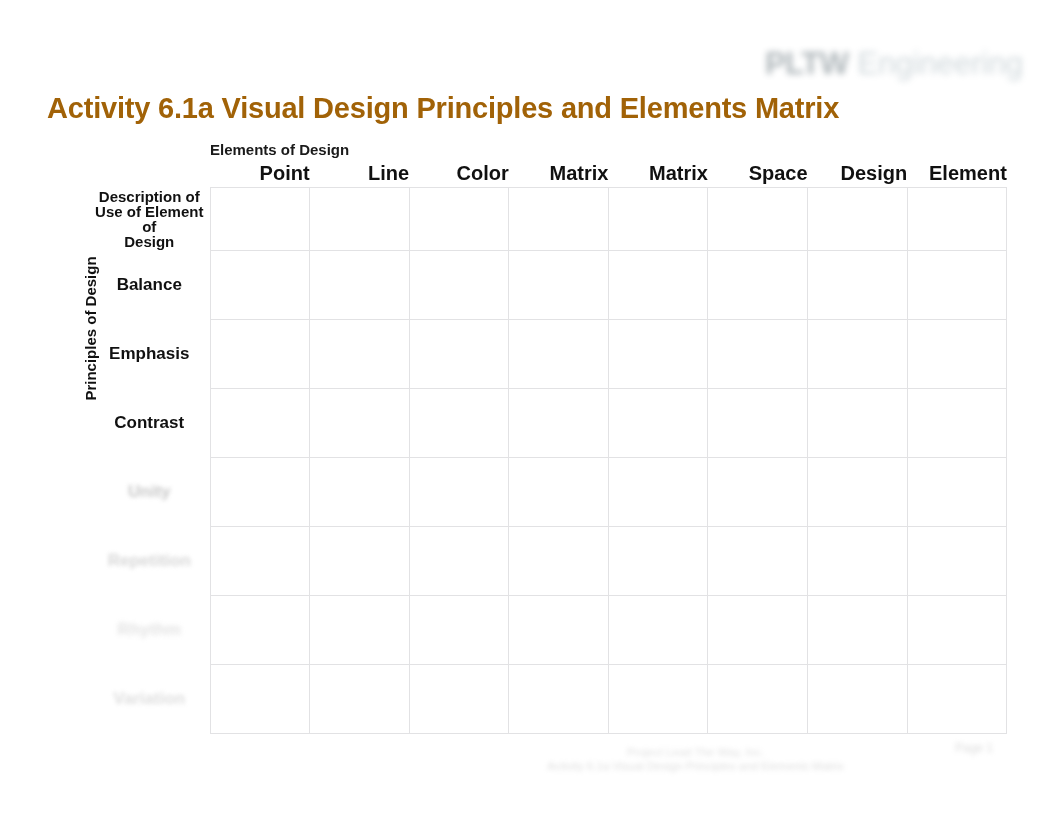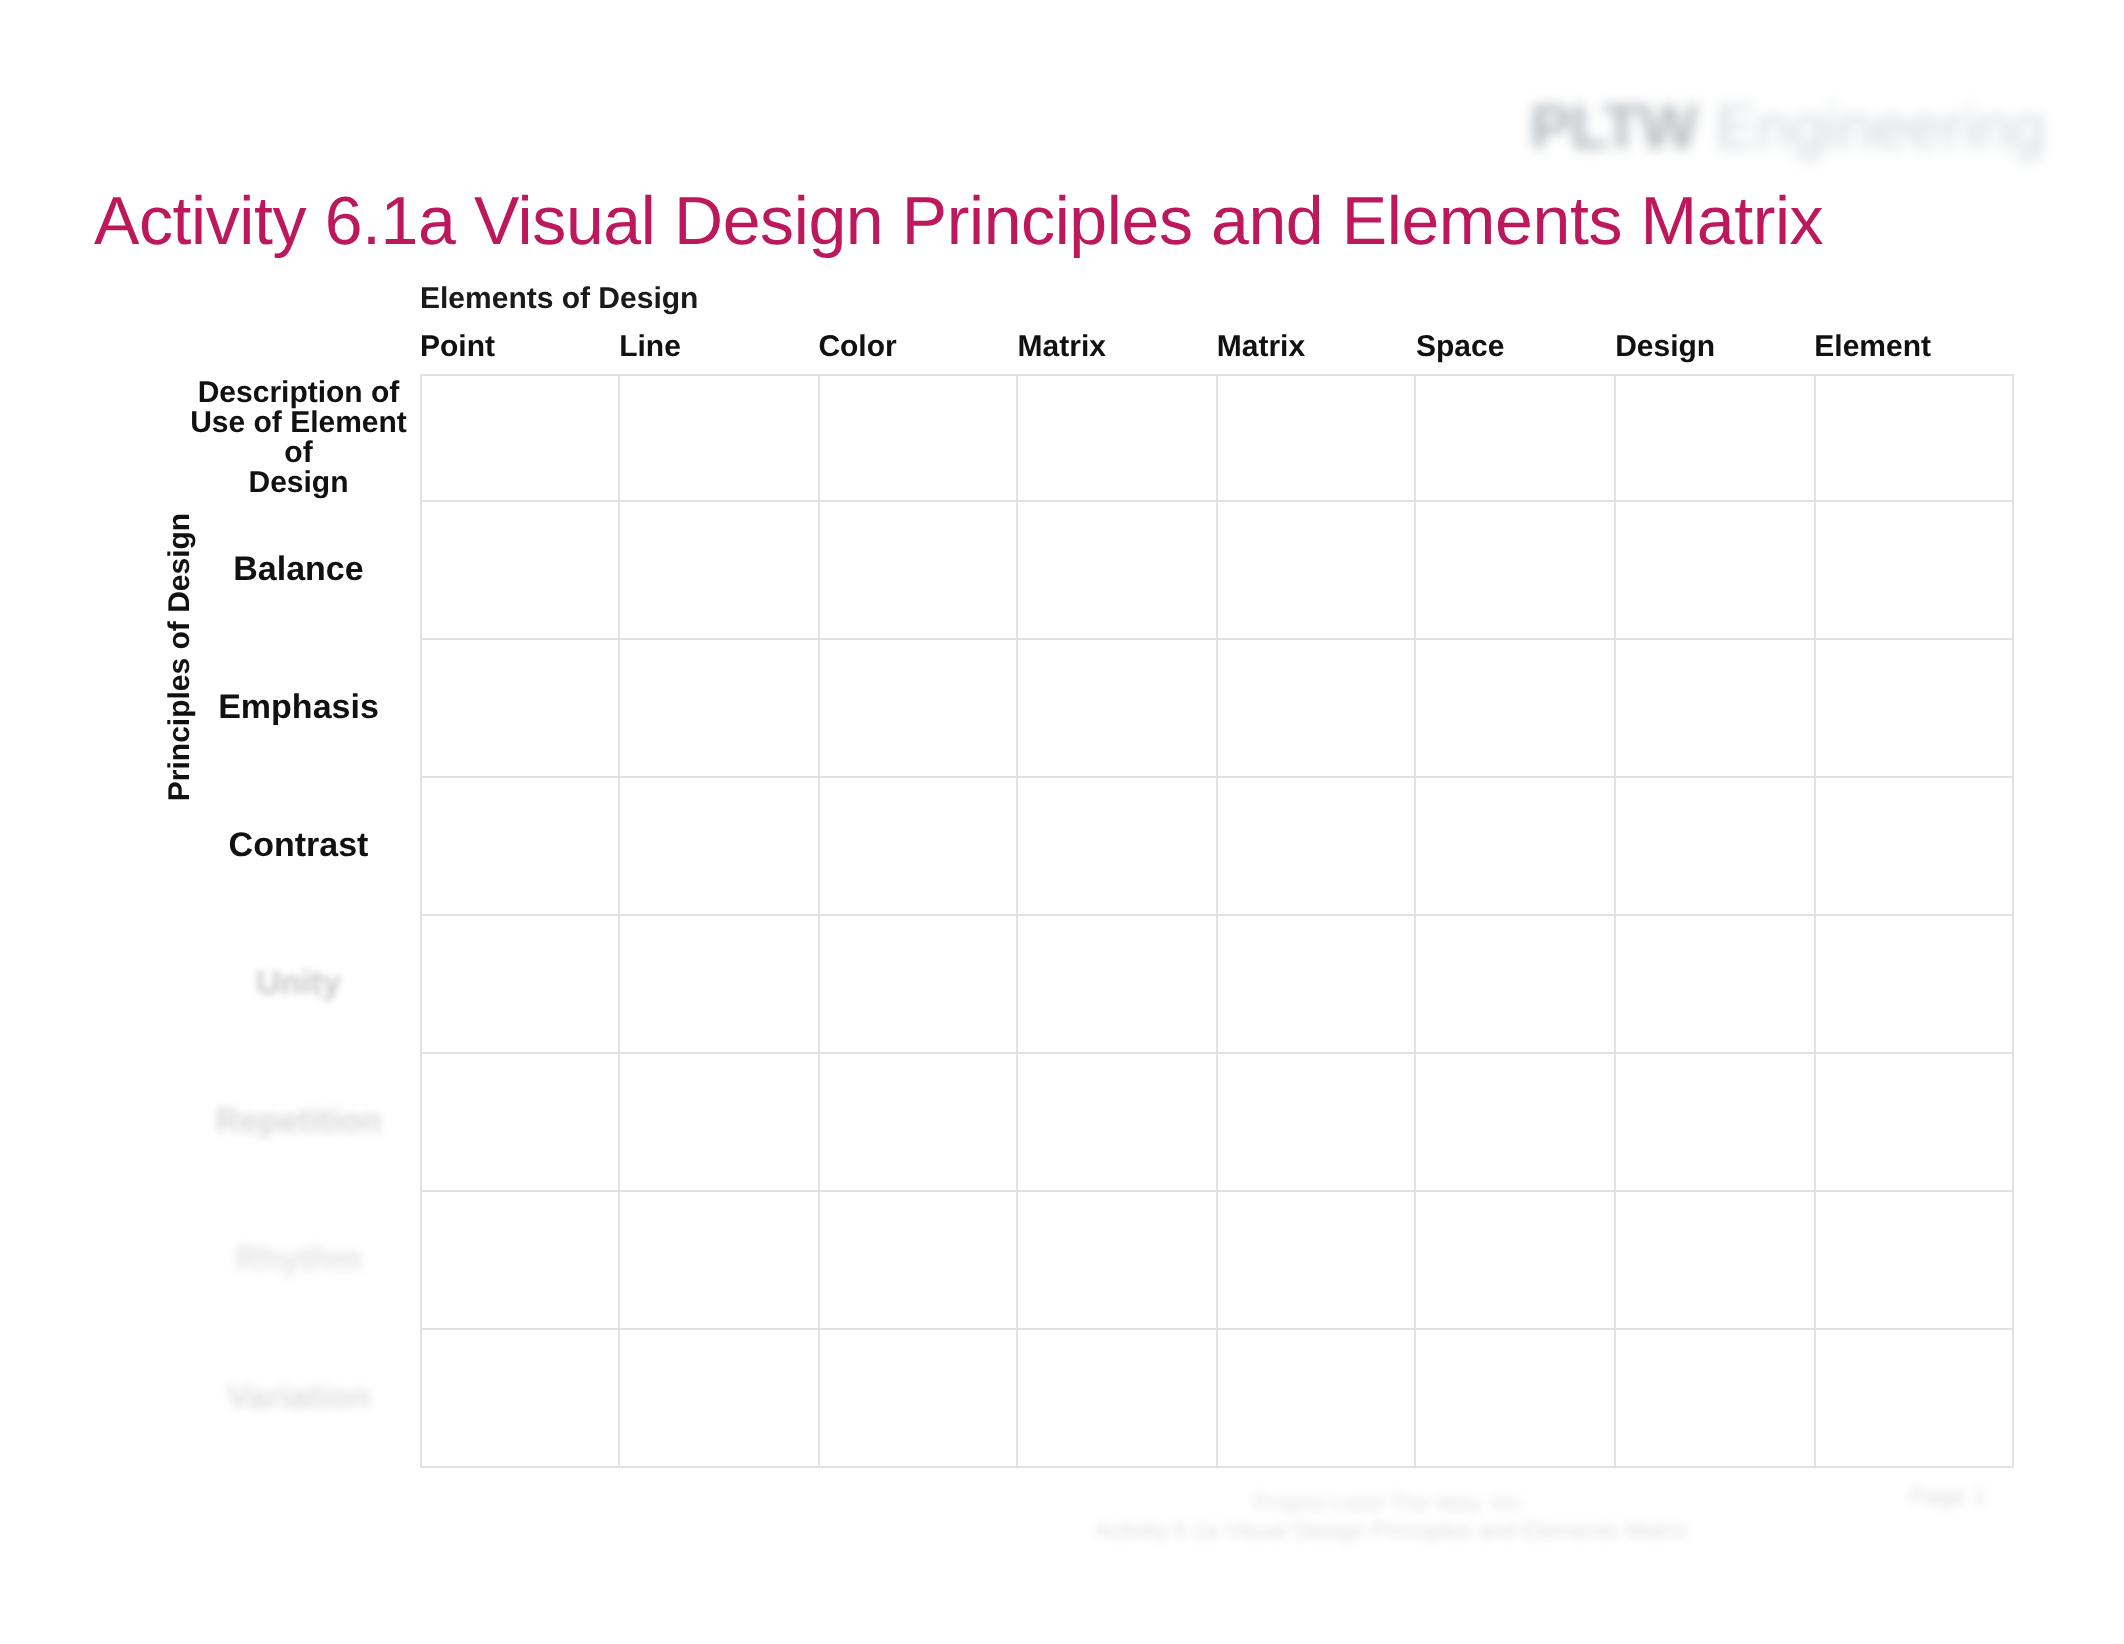--- a/index.html
+++ b/index.html
@@ -43,23 +43,23 @@
     color: #8fa2ab;
     margin-left: 9px;
     font-family: "Liberation Sans", sans-serif;
   }
 
   
   #page-title {
     position: absolute;
     top: 92px;
     left: 47px;
-    font-size: 34px;
-    font-weight: normal;
-    color: #be185d;
+    font-size: 29px;
+    font-weight: bold;
+    color: #a16207;
     letter-spacing: -0.2px;
     white-space: nowrap;
   }
 
   
   #matrix {
     position: absolute;
     top: 138px;
     left: 47px;
     width: 960px;
@@ -95,22 +95,22 @@
     height: 22px;
     text-align: left;
     font-size: 15px;
     font-weight: bold;
     color: #1a1a1a;
     background: linear-gradient(to bottom, #cfd9e4 0%, #dde4ec 45%, #eef2f6 100%);
     border: none !important;
   }
   .band-sub {
     height: 27px;
-    text-align: left;
-    font-size: 15px;
+    text-align: right;
+    font-size: 20px;
     font-weight: bold;
     color: #111111;
     background: linear-gradient(to bottom, #eef2f6 0%, #f8fafb 55%, #ffffff 100%);
     border: none !important;
   }
 
   .rowhead {
     text-align: center;
     font-size: 17px;
     font-weight: bold;

